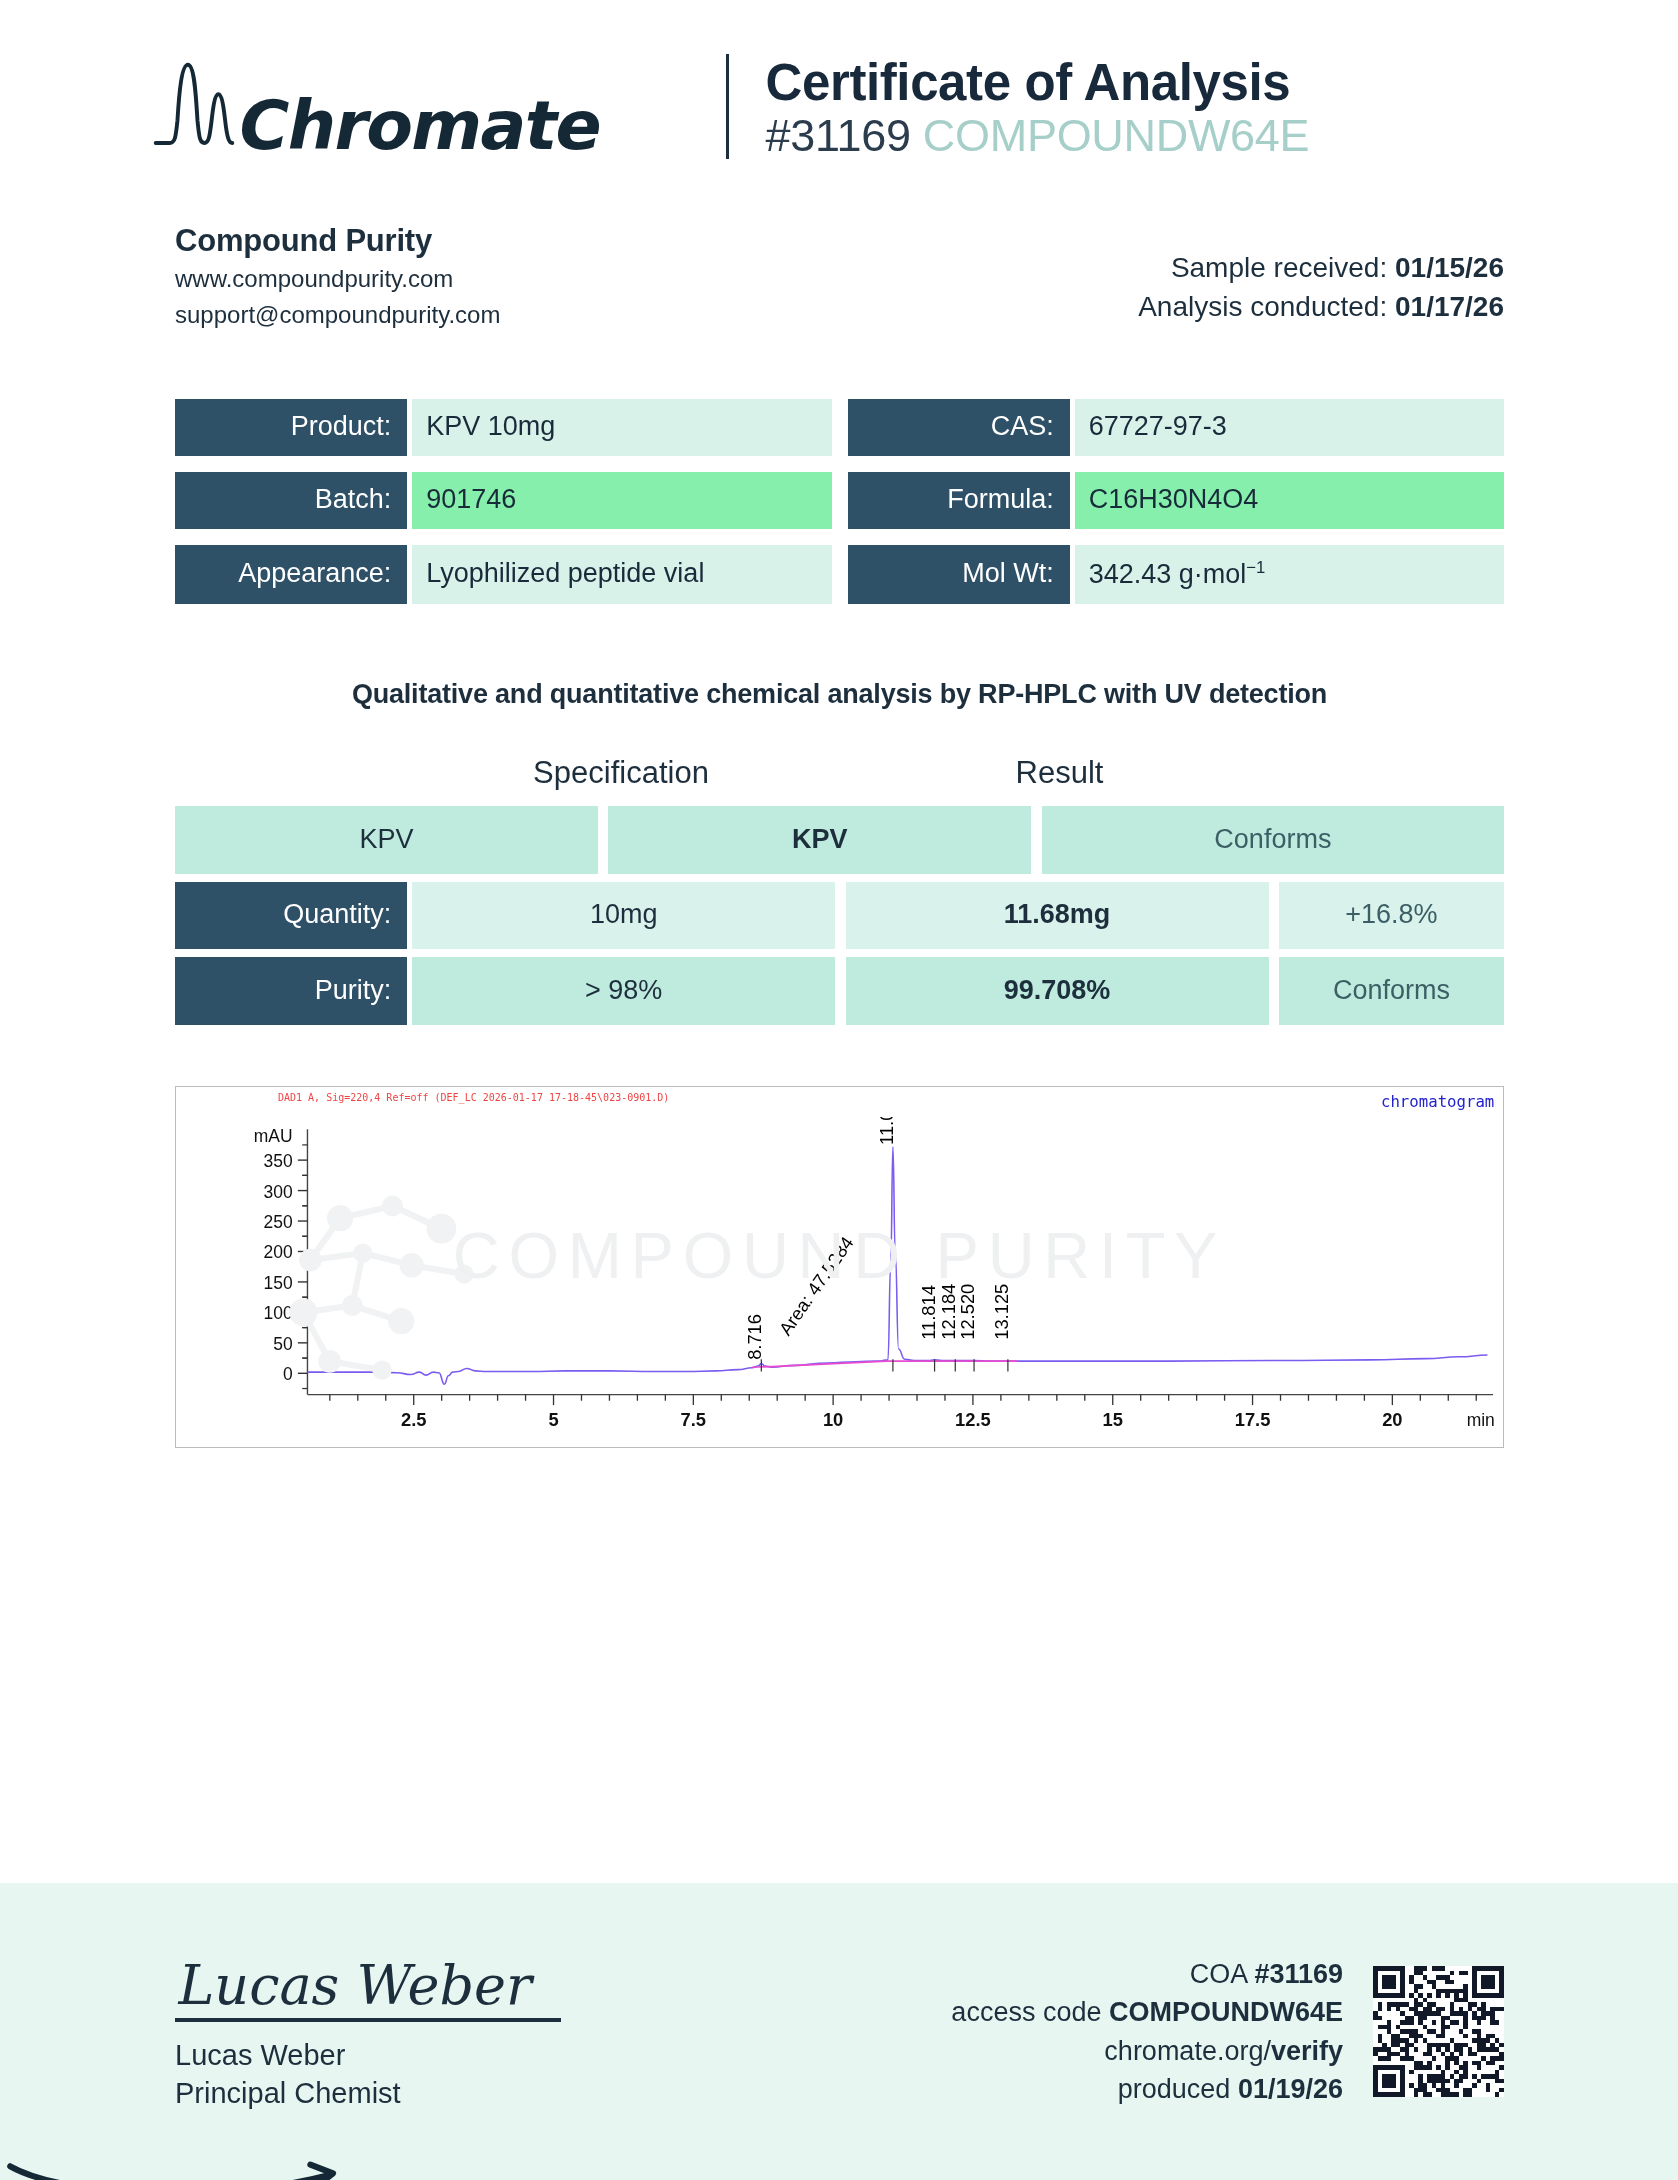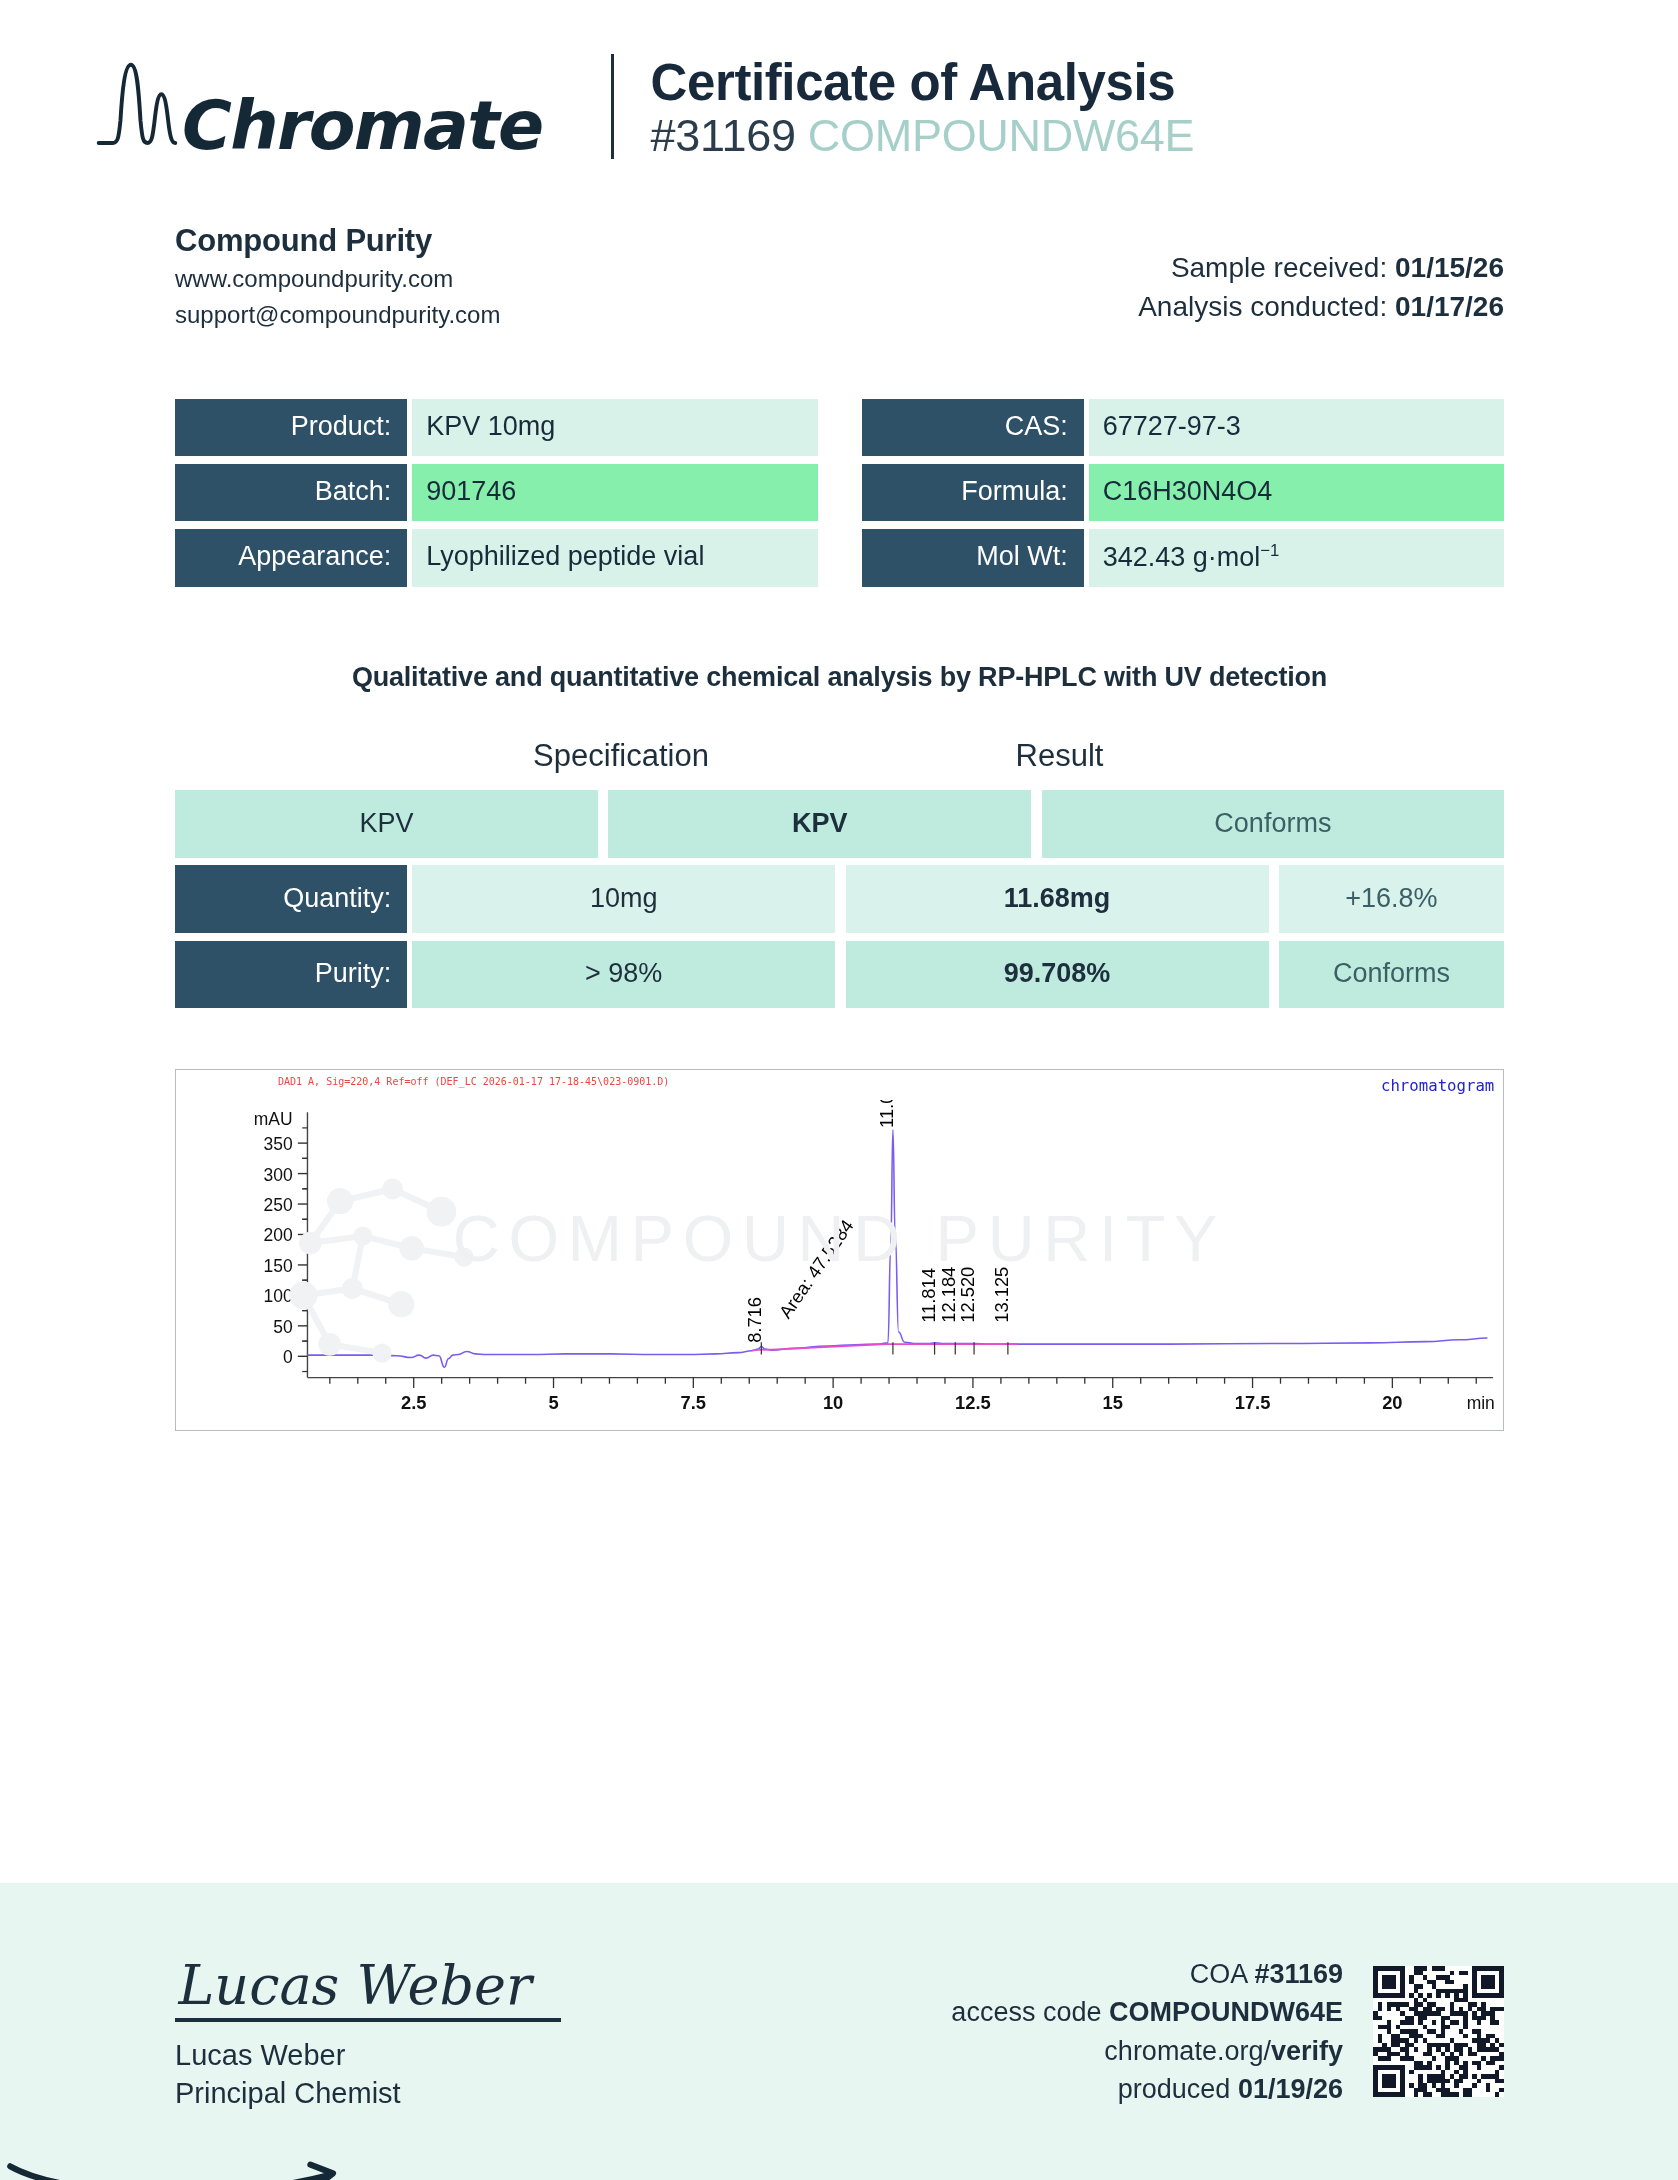--- a/index.html
+++ b/index.html
@@ -17,21 +17,21 @@
     display:flex;flex-direction:column;
   }
   .body-area{flex:1;background:#ffffff;}
 
   
   .header{
     display:flex;align-items:center;
     padding:52px 0 24.5px 0;
   }
   .logo-wrap{
-    width:611px;display:flex;align-items:center;justify-content:center;
+    width:726px;display:flex;align-items:center;justify-content:center;
     padding-left:26px;box-sizing:border-box;
   }
   .logo{display:flex;align-items:flex-end;}
   .logo-mark{margin-right:3.5px;margin-bottom:5.2px;}
   .logo-text{
     position:relative;
     font-family:"DejaVu Sans",sans-serif;
     font-weight:bold;font-style:italic;
     font-size:68px;letter-spacing:-1.7px;
     color:#152836;line-height:.92;
@@ -57,20 +57,21 @@
   .org-name{font-size:31px;font-weight:bold;letter-spacing:-0.2px;}
   .org-line{font-size:24px;line-height:1.28;margin-top:5.2px;}
   .dates{text-align:right;font-size:28px;line-height:1.42;padding-top:24.5px;}
   .dates b{font-weight:bold;}
 
   
   .info-grid{
     display:grid;grid-template-columns:1fr 1fr;
     column-gap:44px;row-gap:7.9px;
     padding:68px 175px 0 175px;
+    gap:16px;
   }
   .kv{display:flex;gap:5.2px;}
   .kv .k{
     background:#2e5168;color:#ffffff;
     font-size:27px;text-align:right;
     padding:12.2px 15.7px 14px 0;
     width:232px;box-sizing:border-box;flex:none;
   }
   .kv.right .k{width:222px;padding-left:14px;}
   .kv .v{

